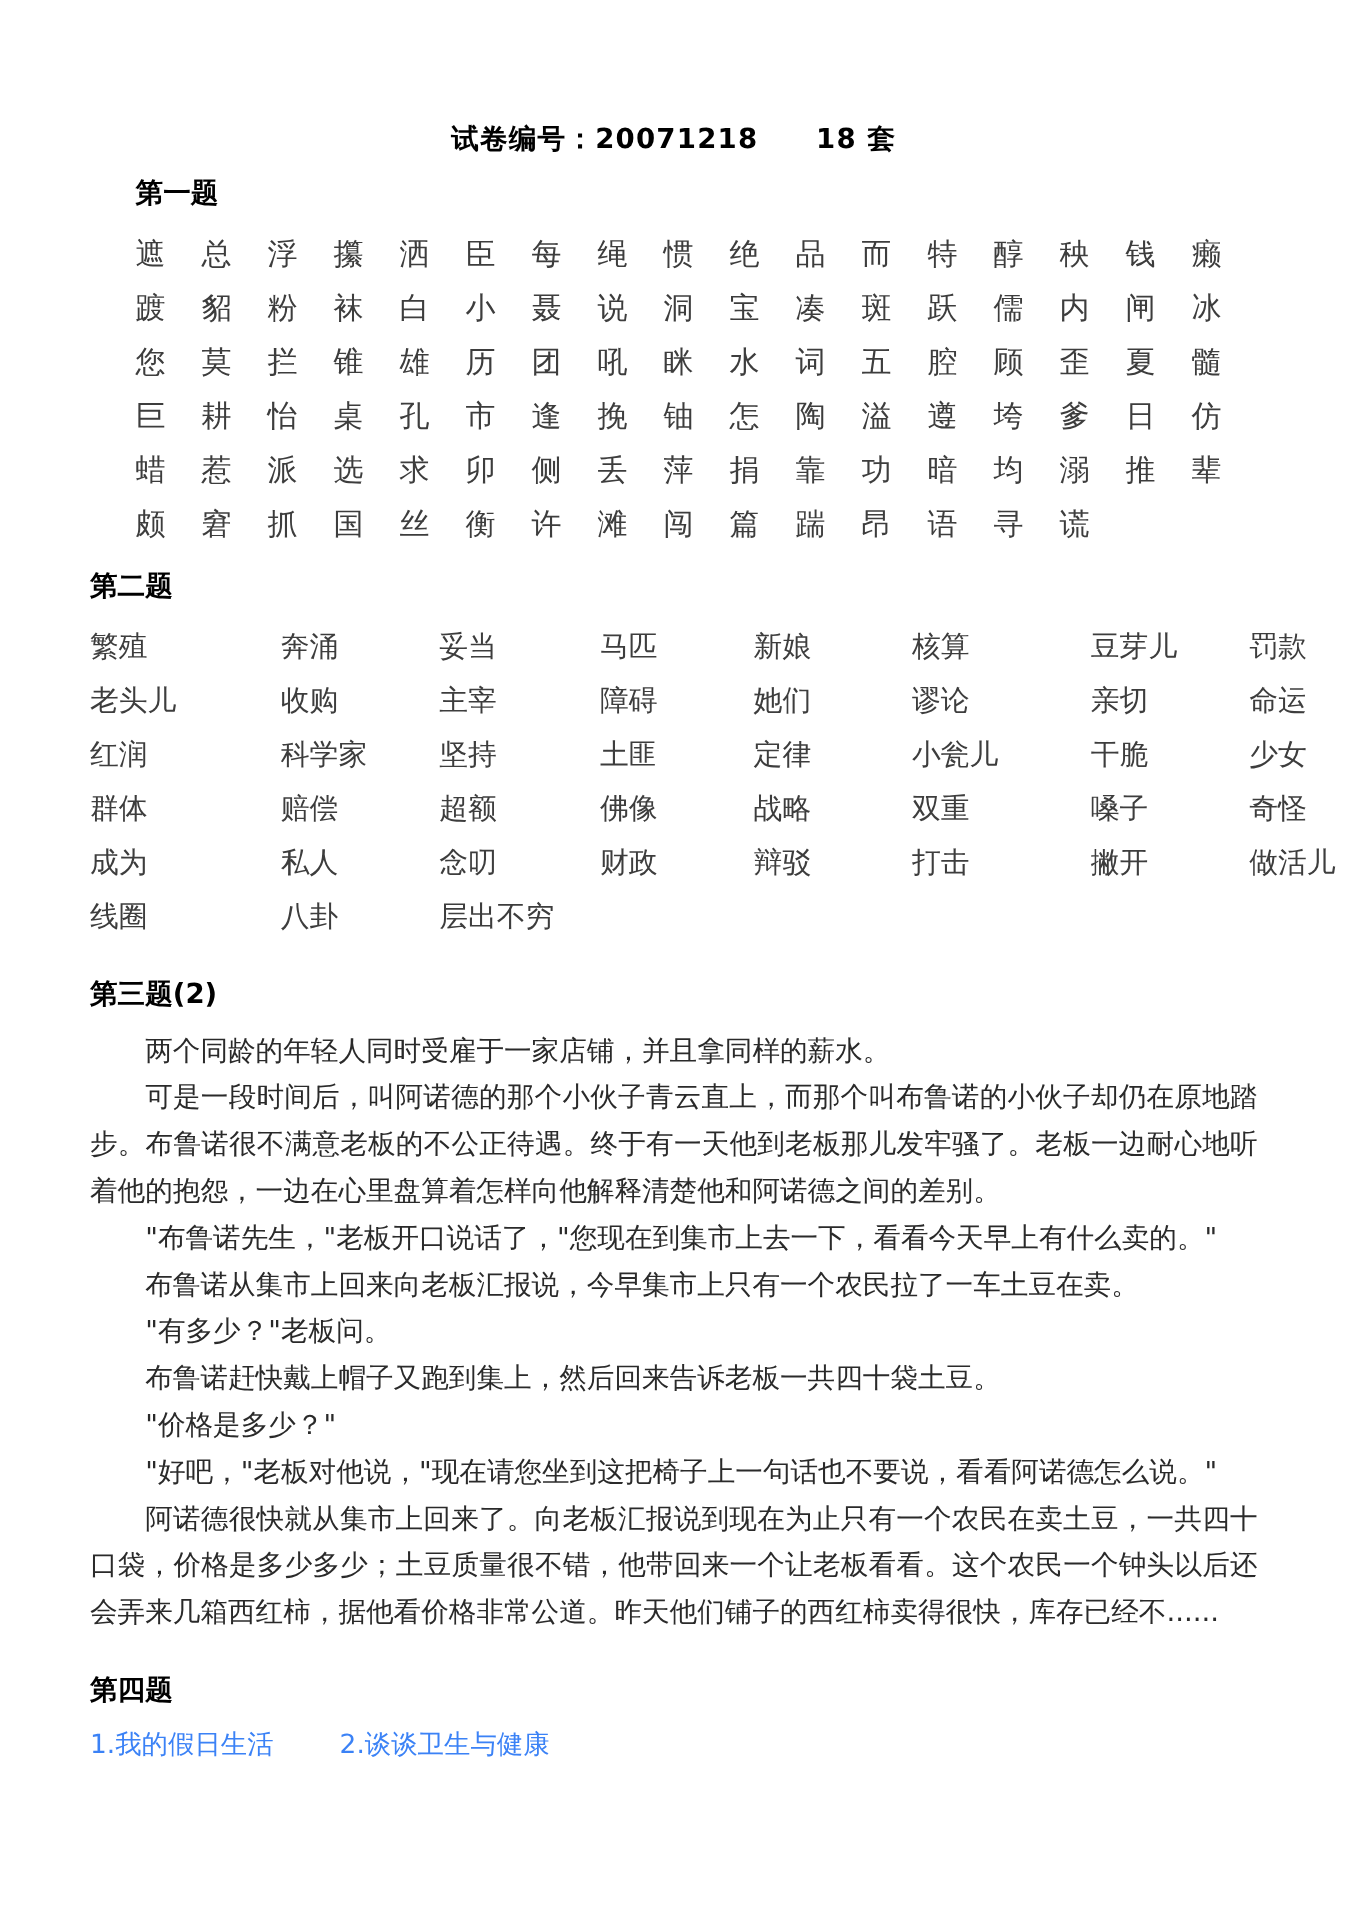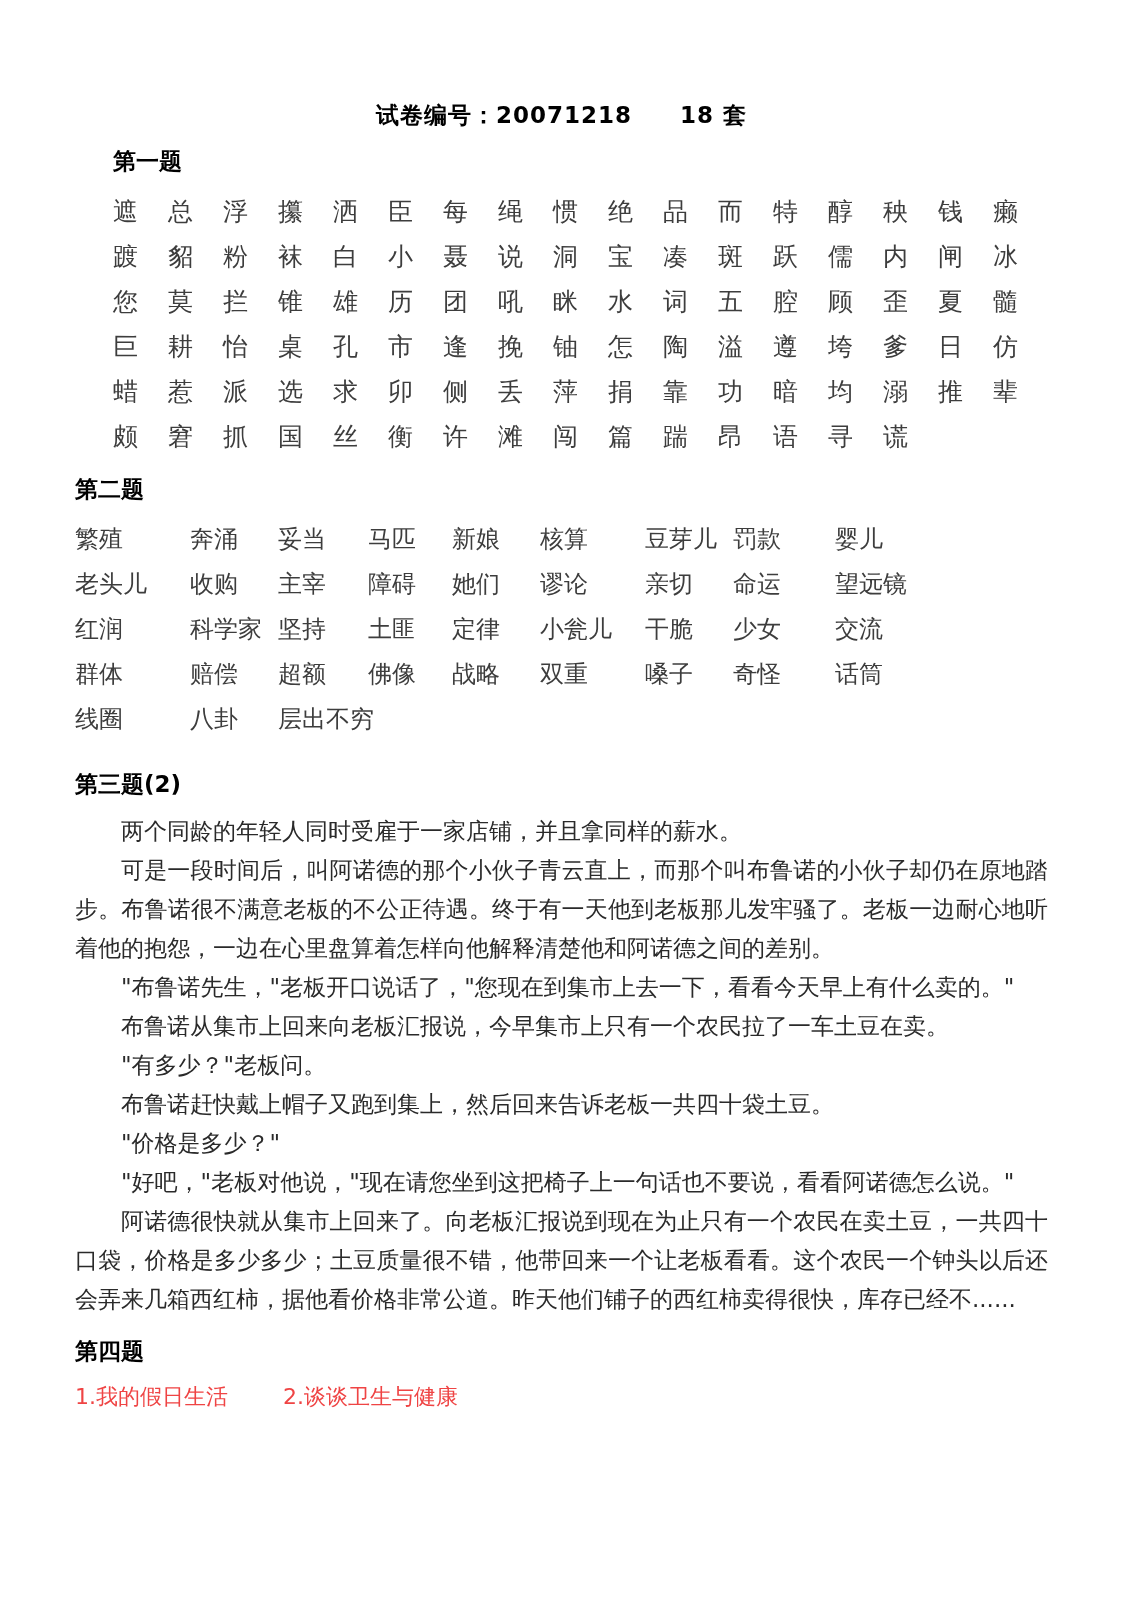--- a/index.html
+++ b/index.html
@@ -33,21 +33,21 @@
   .sec-heading {
     font-size: 23px;
     font-weight: 700;
     color: #000000;
     margin: 0 0 12px 0;
     line-height: 32px;
   }
   section { margin: 0; }
   .sec-1 { margin-bottom: 14px; margin-left: 38px; }
   .sec-2 { margin-bottom: 26px; }
-  .sec-3 { margin-bottom: 16px; }
+  .sec-3 { margin-bottom: 29px; }
 
   
   .char-grid { margin-bottom: 6px; }
   .char-row {
     display: grid;
     grid-template-columns: repeat(17, 1fr);
     line-height: 45px;
     font-size: 25px;
     color: #3d3d3d;
     font-weight: 400;
@@ -56,41 +56,42 @@
 
   
   .word-grid { margin-bottom: 6px; }
   .word-row {
     display: grid;
     grid-template-columns: 115px 88px 90px 84px 88px 105px 88px 102px 1fr;
     line-height: 45px;
     font-size: 24px;
     color: #3d3d3d;
     font-weight: 400;
+    gap: 44px;
   }
   .word-cell { justify-self: start; white-space: nowrap; }
 
   
   .story p {
     margin: 0;
     font-size: 23px;
     line-height: 39px;
     text-align: justify;
     text-indent: 2em;
     color: #2a2a2a;
     font-weight: 400;
   }
 
   
   .topics {
     display: grid;
     grid-template-columns: 208px 1fr;
     font-size: 22px;
     line-height: 36px;
-    color: #ef4444;
+    color: #3b82f6;
   }
   .topic-item { white-space: nowrap; }
 </style>
 </head>
 <body>
 
 <div class="page">
 
   <div class="doc-title">试卷编号：20071218　　18 套</div>
 
@@ -253,20 +254,31 @@
           <span class="word-cell">赔偿</span>
           <span class="word-cell">超额</span>
           <span class="word-cell">佛像</span>
           <span class="word-cell">战略</span>
           <span class="word-cell">双重</span>
           <span class="word-cell">嗓子</span>
           <span class="word-cell">奇怪</span>
           <span class="word-cell">话筒</span>
         </div>
         <div class="word-row">
+          <span class="word-cell">成为</span>
+          <span class="word-cell">私人</span>
+          <span class="word-cell">念叨</span>
+          <span class="word-cell">财政</span>
+          <span class="word-cell">辩驳</span>
+          <span class="word-cell">打击</span>
+          <span class="word-cell">撇开</span>
+          <span class="word-cell">做活儿</span>
+          <span class="word-cell">衰弱</span>
+        </div>
+        <div class="word-row">
           <span class="word-cell">线圈</span>
           <span class="word-cell">八卦</span>
           <span class="word-cell">层出不穷</span>
         </div>
       </div>
   </section>
 
   <section class="sec-3">
     <h2 class="sec-heading">第三题(2)</h2>
     <div class="story">

